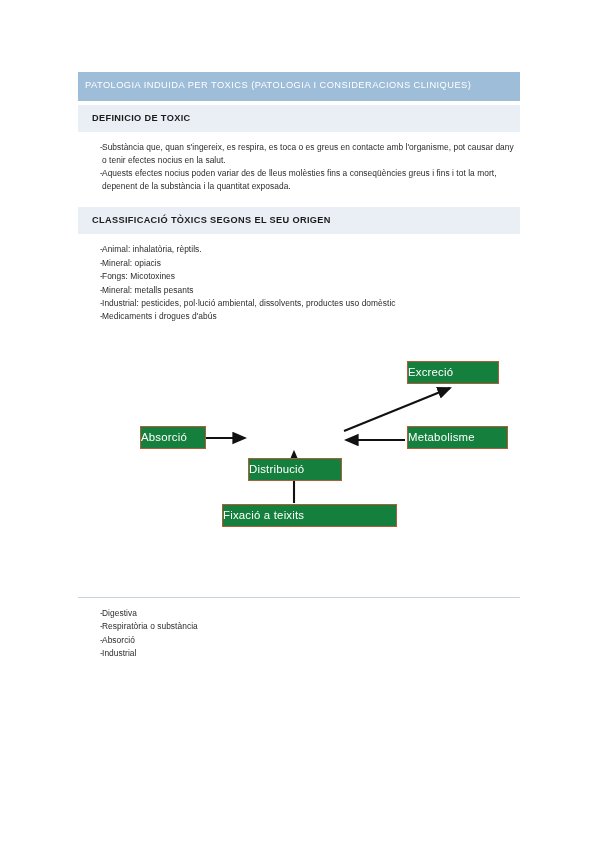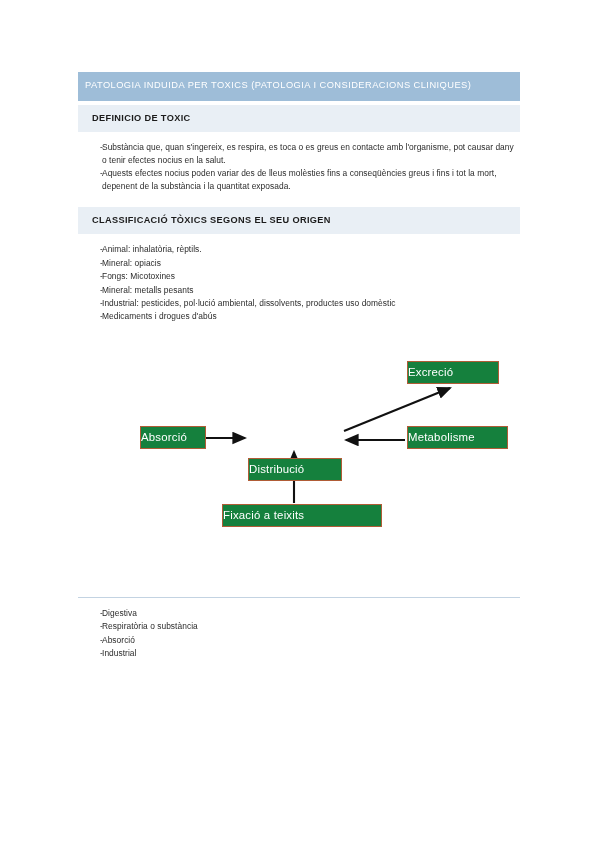--- a/index.html
+++ b/index.html
@@ -107,21 +107,21 @@
     height: 23px;
     text-align: left;
     white-space: nowrap;
     box-sizing: border-box;
     letter-spacing: 0.2px;
   }
   #node-excrecio    { left: 329px; top: 10px;  width: 92px; }
   #node-absorcio    { left: 34px;  top: 75px;  width: 66px; margin-left: 28px; }
   #node-distribucio { left: 170px; top: 75px;  width: 94px; margin-top: 32px; }
   #node-metabolisme { left: 329px; top: 75px;  width: 101px; }
-  #node-fixacio     { left: 144px; top: 153px; width: 160px; }
+  #node-fixacio     { left: 144px; top: 153px; width: 175px; }
 
   
   .rule {
     width: 442px;
     height: 1px;
     background: #C3D3E2;
     margin-top: 46px;
   }
   .sub-heading {
     color: #5B7FA6;

